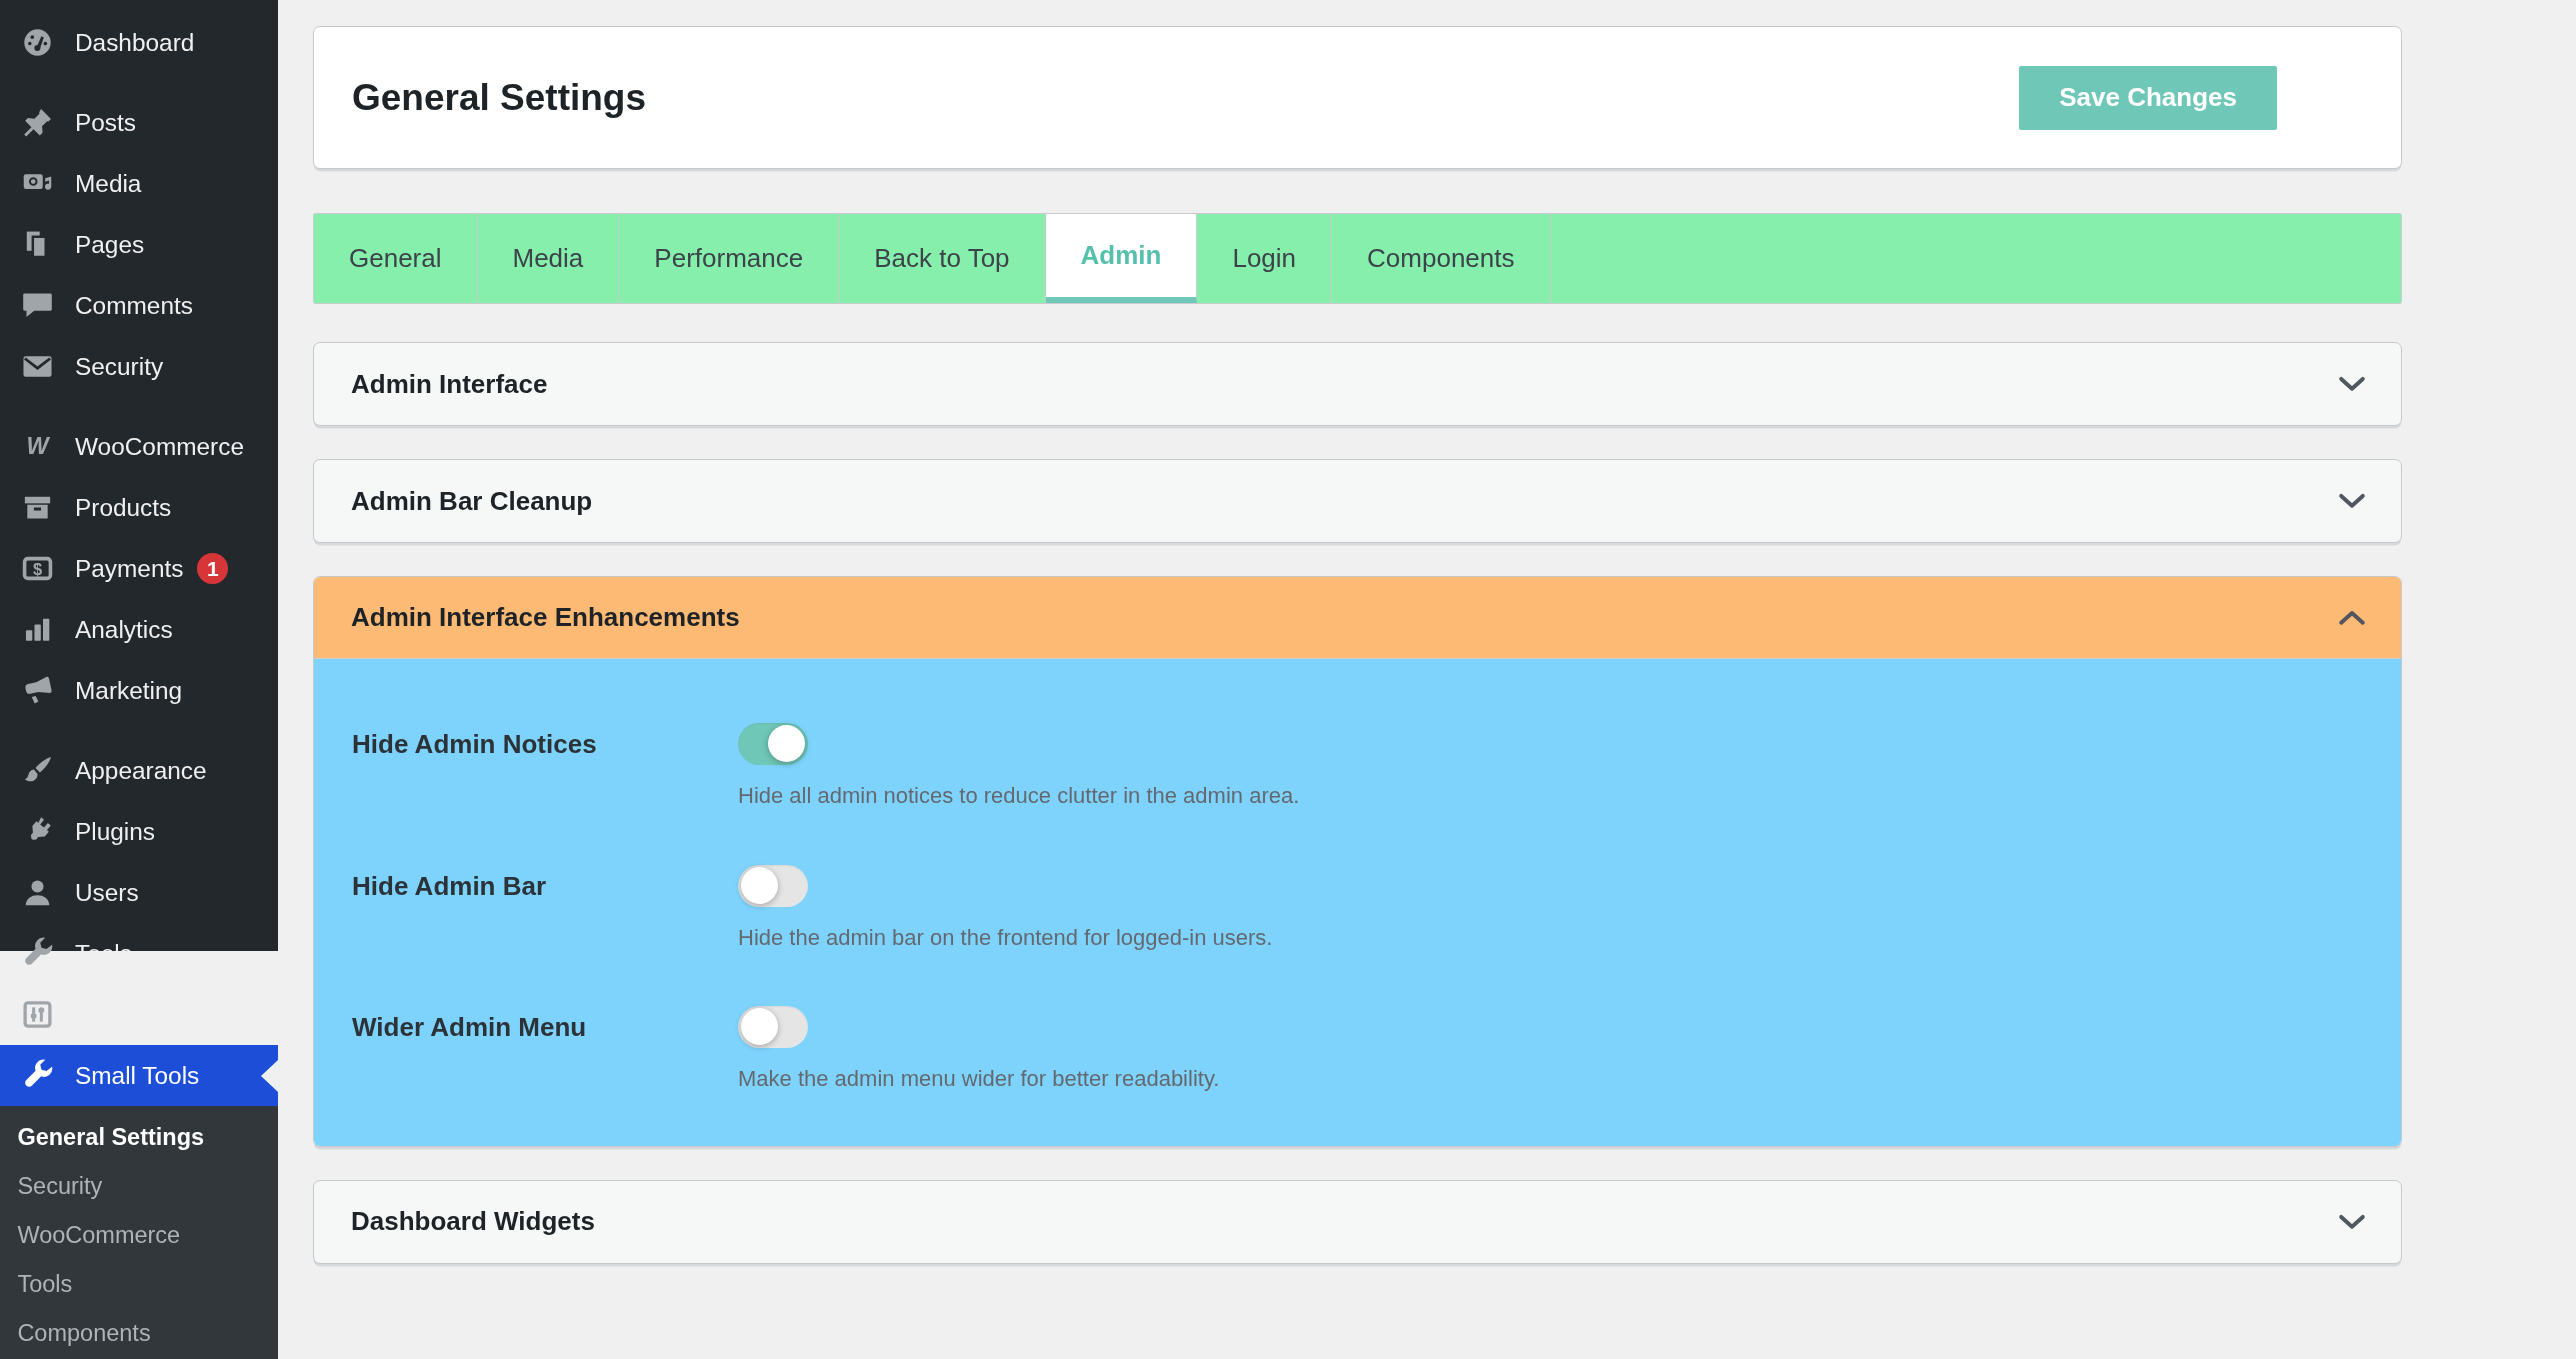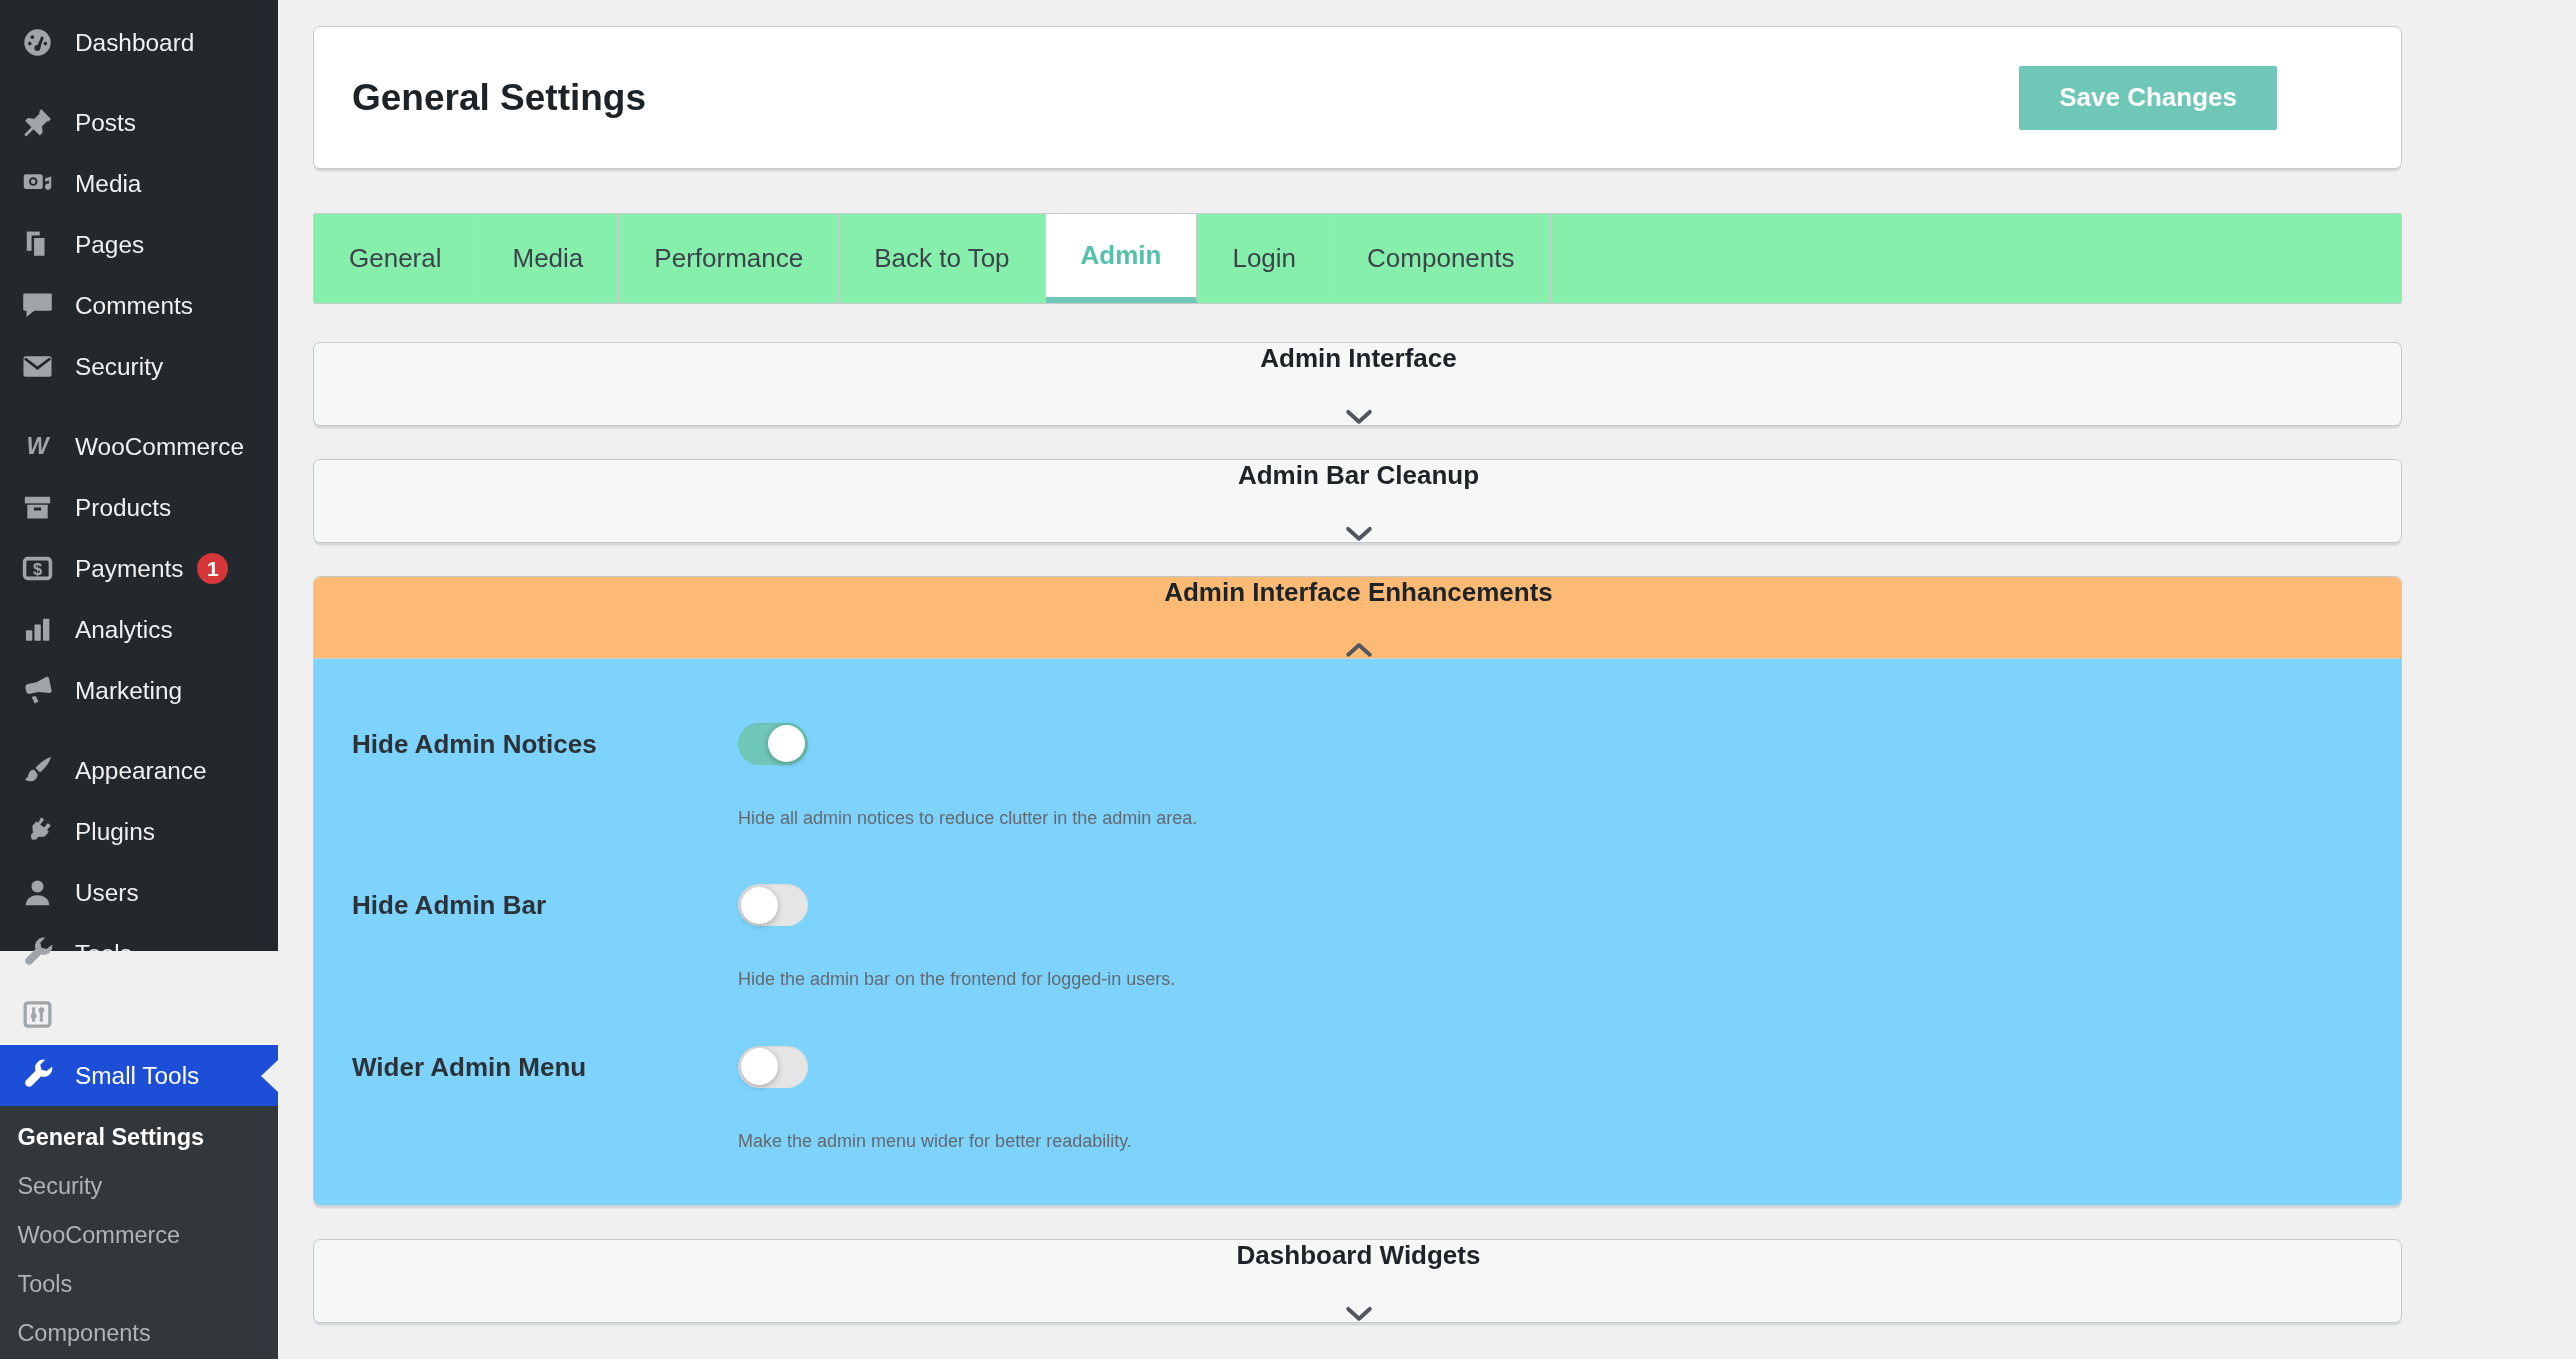--- a/index.html
+++ b/index.html
@@ -44,36 +44,36 @@
               font-size:26px; font-weight:600; font-family:inherit; cursor:pointer; }
 
   .tabbar { display:flex; align-items:stretch; background:#86efac; border:1.7px solid #c9cbcf; border-radius:2.6px;
             height:91px; margin-bottom:38px; }
   .tab { display:flex; align-items:center; padding:0 35px; font-size:26px; color:#3c434a;
          border-right:1.7px solid #c9cbcf; cursor:pointer; }
   .tab.active { background:#fff; color:#55c1ad; font-weight:700; border-bottom:6.1px solid #6fc7b7; }
 
   .accordion { background:#f6f7f7; margin-bottom:33px; overflow:hidden; }
   .acc-header { height:82px; display:flex; align-items:center; justify-content:space-between;
-                padding:0 35px 0 37px; cursor:pointer;flex-direction:column; }
+                padding:0 35px 0 37px; cursor:pointer; }
   .acc-title { font-size:26px; font-weight:700; color:#1d2327; }
   .chevron svg { width:28px; height:15.7px; display:block; }
   .accordion.expanded .acc-header { background:#fdba74; border-bottom:1.7px solid #ccd0d4; }
   .acc-body { background:#7dd3fc; padding:64px 38px 26px 38px; }
 
   .setting-row { display:flex; align-items:flex-start; margin-bottom:54px; }
   .setting-row:last-child { margin-bottom:26px; }
   .setting-label { width:386px; min-width:386px; font-size:26px; font-weight:700; color:#2c3338; padding-top:6.1px; }
   .toggle { width:70px; height:42px; border-radius:21px; background:#e5e5e5; position:relative; cursor:pointer;
             box-shadow:inset 0 0.9px 1.7px rgba(0,0,0,.06); }
   .toggle .knob { width:37px; height:37px; border-radius:50%; background:#fff; position:absolute; top:2.2px; left:2.6px;
                   box-shadow:0 1.7px 6.1px rgba(0,0,0,.28); }
   .toggle.on { background:#6fc7b7; }
   .toggle.on .knob { left:auto; right:2.6px; }
-  .setting-desc { margin-top:42px; font-size:18px; color:#646970; line-height:1.3; }
+  .setting-desc { margin-top:17px; font-size:22px; color:#646970; line-height:1.3; }
 </style>
 </head>
 <body>
 
 <aside class="sidebar">
   <nav class="menu">
 
     <div class="menu-item">
       <span class="mi-icon">
         <svg viewBox="0 0 24 24" fill="currentColor">

